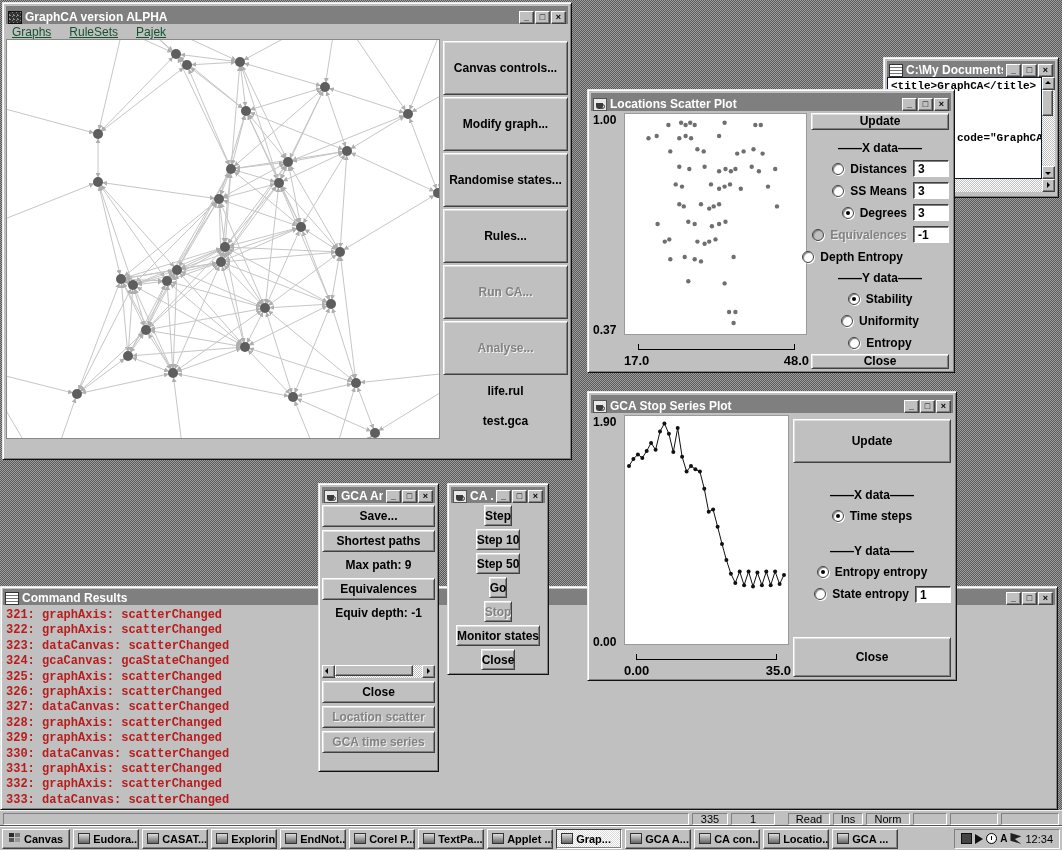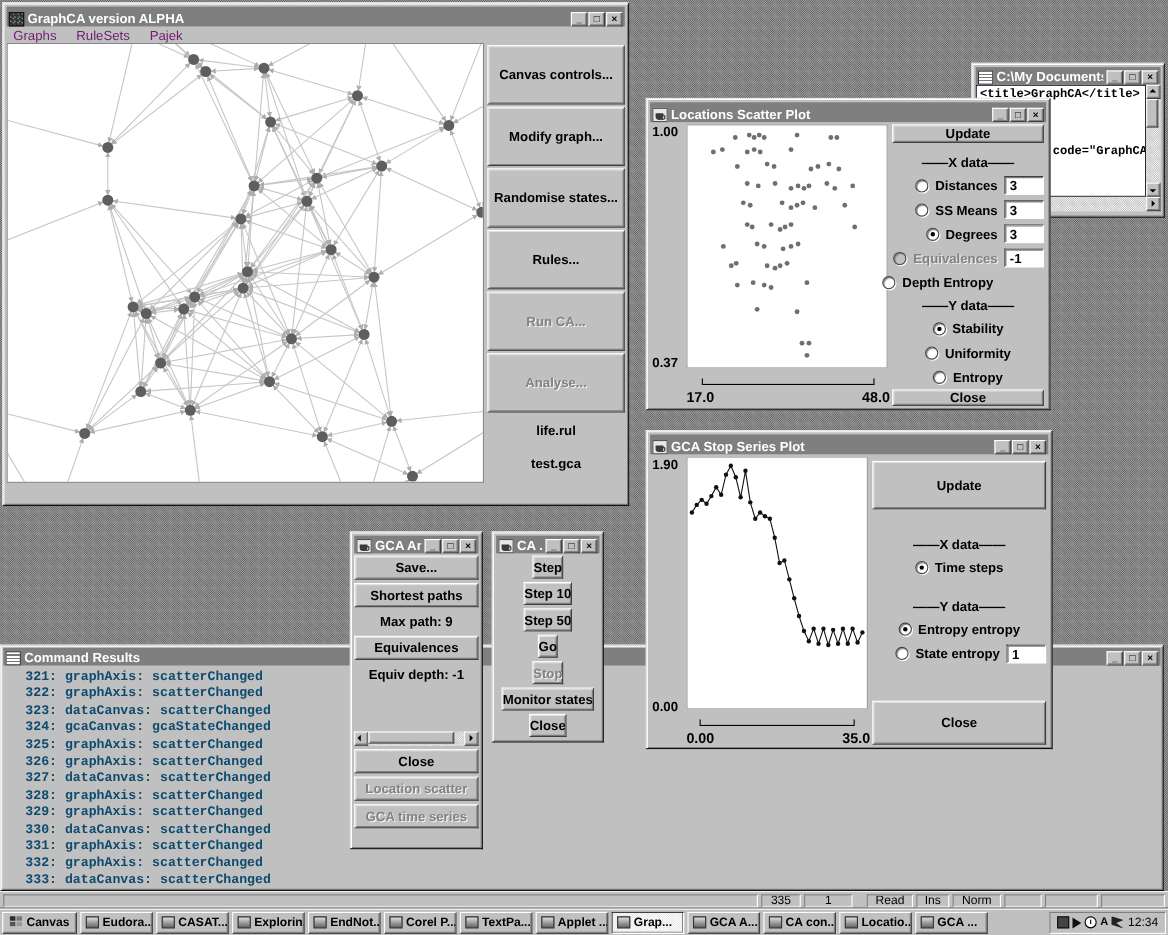--- a/index.html
+++ b/index.html
@@ -48,21 +48,21 @@
     box-shadow: inset 1px 1px 0 #dfdfdf, inset -1px -1px 0 #808080;
     font:bold 12px "Liberation Sans",sans-serif;
     display:flex; align-items:center; justify-content:center;
     white-space:nowrap; overflow:hidden;
   }
   .btn.dis { color:#828282; text-shadow:1px 1px 0 #f4f4f4; }
 
   
   #graphca { left:2px; top:2px; width:570px; height:458px; }
   #graphca-menus { height:15px; display:flex; gap:18px; padding:1px 6px; font-size:12px; }
-  .menu-item { color:#701a75; }
+  .menu-item { color:#14532d;text-decoration:underline; }
   .gc-body { display:flex; gap:3px; }
   .gc-canvas { width:434px; height:400px; background:#fff; position:relative; overflow:hidden;
     border:1px solid #888; }
   .gc-panel { flex:1; display:flex; flex-direction:column; gap:2px; padding-top:2px; }
   .panelbtn { height:54px; }
   .filelabel { height:28px; display:flex; align-items:center; justify-content:center;
     font:bold 12px "Liberation Sans",sans-serif; }
   .gc-scale { height:21px; background:#fff; border:1px solid #555; margin-top:2px;
     display:flex; align-items:center; gap:8px; padding:0 6px;
     font:bold 13px "Liberation Sans",sans-serif; }
@@ -137,22 +137,22 @@
     font:bold 12px "Liberation Sans",sans-serif; }
   .spacer38 { height:36px; }
 
   
   #cawin { left:447px; top:483px; width:102px; height:192px; z-index:4; }
   #cawin .stack { display:flex; flex-direction:column; gap:3px; padding-top:2px;align-items:center; }
   #cawin .btn { height:21px; }
 
   
   #cmdwin { left:0; top:586px; width:1058px; height:224px; z-index:3; padding:2px; }
-  .cmd-text { padding:3px 20px; font:bold 12px "Liberation Mono","DejaVu Sans Mono",monospace;
-    line-height:15.4px; white-space:pre; color:#0c4a6e; }
+  .cmd-text { padding:3px 3px; font:bold 12px "Liberation Mono","DejaVu Sans Mono",monospace;
+    line-height:15.4px; white-space:pre; color:#b91c1c; }
 
   
   #statusbar { position:absolute; left:0; top:810px; width:1062px; height:16px; z-index:6;
     background:#c0c0c0; border-top:1px solid #efefef; display:flex; gap:3px; padding:2px 3px 1px; }
   .spanel { border:1px solid; border-color:#808080 #fff #fff #808080;
     font:11px "Liberation Sans",sans-serif; text-align:center; overflow:hidden; line-height:11px; }
   .spanel:nth-child(1){ flex:1; }
   .spanel:nth-child(2){ width:36px; }
   .spanel:nth-child(3){ width:44px; }
   .spanel:nth-child(4){ width:42px; margin-left:10px; }

